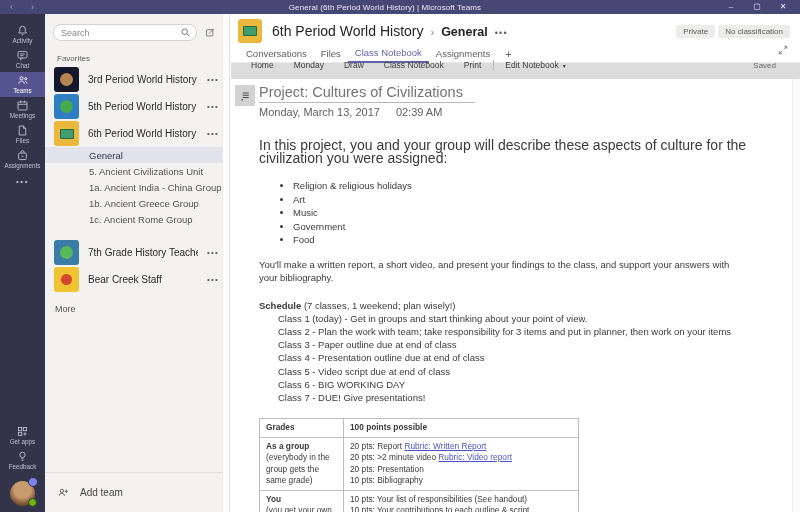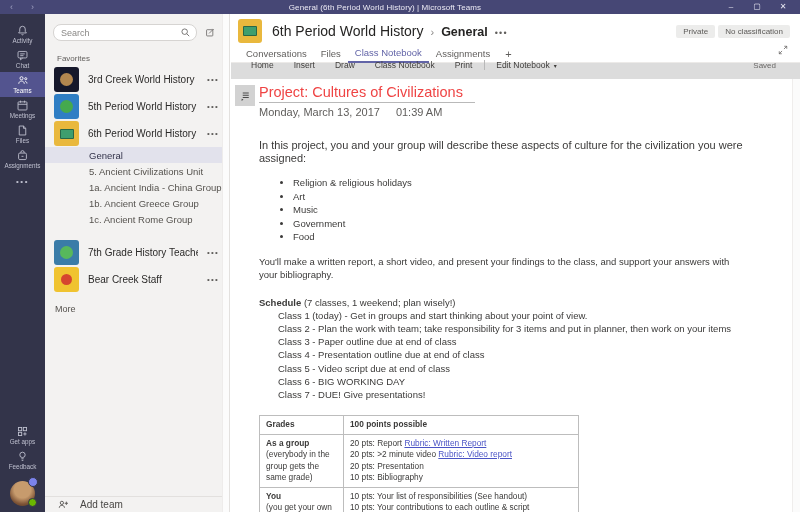--- a/index.html
+++ b/index.html
@@ -51,21 +51,21 @@
                align-items:center;justify-content:center;}
   .glyph-round{width:13px;height:13px;border-radius:50%;}
   .glyph-rect{width:14px;height:10px;border-radius:1px;border:1px solid rgba(0,0,0,.35);}
   .glyph-apple{width:11px;height:11px;border-radius:50%;}
   .team-name{flex:1;font-size:10px;color:#2b2a29;white-space:nowrap;overflow:hidden;}
   .team-options{color:#605e5c;font-size:8px;letter-spacing:1.2px;}
   .channel-row{height:16px;display:flex;align-items:center;padding-left:44px;font-size:9.5px;color:#55524e;}
   .channel-row.selected{background:#e2e2ec;color:#33334a;}
   .group-gap{height:12px;}
   .more-label{margin:11px 0 0 10px;font-size:9px;color:#55524e;}
-  .sidebar-bottom{position:absolute;left:0;right:7px;bottom:0;height:16px;border-top:1px solid #e2e0de;
+  .sidebar-bottom{position:absolute;left:0;right:7px;bottom:0;height:40px;border-top:1px solid #e2e0de;
                   display:flex;align-items:center;gap:10px;padding-left:12px;font-size:10px;color:#484644;}
 
   
   .main{position:absolute;left:231px;top:14px;right:0;bottom:0;background:#fff;
         display:flex;flex-direction:column;}
   .channel-header{height:34px;display:flex;align-items:center;gap:10px;padding:0 10px 0 7px;}
   .header-avatar{width:24px;height:24px;border-radius:3px;background:#e9b83d;display:flex;
                  align-items:center;justify-content:center;}
   .header-title{display:flex;align-items:baseline;gap:7px;}
   .team-title{font-size:14px;color:#252423;}
@@ -88,24 +88,24 @@
   .nb-edit{padding:0 9px;display:flex;align-items:center;gap:4px;}
   .nb-caret{font-size:6px;color:#3f3d3b;}
   .nb-saved{margin-left:auto;font-size:8px;color:#6a6866;padding-right:14px;}
 
   .content{flex:1;position:relative;overflow:hidden;background:#fff;}
   .content-scrollbar{position:absolute;right:0;top:0;bottom:0;width:8px;background:#fbfbfb;
                      border-left:1px solid #efedec;}
   .page-toggle{position:absolute;left:4px;top:6px;width:20px;height:21px;background:#d2d2d2;
                display:flex;align-items:center;justify-content:center;}
   .article{position:absolute;left:28px;top:4px;right:22px;color:#3b3a39;}
-  .page-title{font-size:14.5px;font-weight:400;color:#ef4444;margin:0;display:inline-block;
+  .page-title{font-size:14.5px;font-weight:400;color:#737373;margin:0;display:inline-block;
               border-bottom:1px solid #b9b9b9;padding:0 12px 2px 0;}
   .date-line{margin-top:3px;font-size:11px;color:#5f5d5b;display:flex;gap:16px;}
-  .intro{margin-top:21px;font-size:11px;line-height:13px;}
+  .intro{margin-top:21px;font-size:14px;line-height:13px;}
   .bullets{margin:7px 0 0 0;padding-left:34px;font-size:9.5px;line-height:13.5px;}
   .deliver{margin-top:11px;font-size:9.5px;line-height:13px;max-width:475px;}
   .schedule{margin-top:15px;font-size:9.5px;line-height:13.2px;}
   .schedule-head b{font-weight:bold;}
   .schedule-item{margin-left:19px;white-space:nowrap;}
   .grades-table{margin-top:14px;border-collapse:collapse;font-size:8.3px;line-height:11.5px;color:#3b3a39;}
   .grades-table td{border:1px solid #bdbdbd;vertical-align:top;padding:3px 6px;}
   .col-left{width:84px;}
   .cell-title{font-weight:bold;}
   .cell-line{white-space:nowrap;}
@@ -215,21 +215,21 @@
           <path d="M6.5 9.5l6.5-6.5M12 2.2l1.8 1.8"></path>
         </svg>
     </div>
 
     <div class="fav-label">Favorites</div>
 
     <div class="team-row">
       <div class="team-avatar" style="background-color: rgb(22, 24, 43);">
         <span class="glyph-round" style="background-color: rgb(179, 135, 79);"></span>
       </div>
-      <span class="team-name">3rd Creek World History</span>
+      <span class="team-name">3rd Period World History</span>
       <span class="team-options">•••</span>
     </div>
 
     <div class="team-row">
       <div class="team-avatar" style="background-color: rgb(47, 126, 196);">
         <span class="glyph-round" style="background-color: rgb(69, 169, 77);"></span>
       </div>
       <span class="team-name">5th Period World History</span>
       <span class="team-options">•••</span>
     </div>
@@ -316,21 +316,21 @@
       <span class="tab-plus">+</span>
       <span class="expand-btn">
         <svg width="10" height="10" viewBox="0 0 16 16" class="icon-svg">
             <path d="M10 2h4v4M14 2 9.5 6.5M6 14H2v-4M2 14l4.5-4.5"></path>
           </svg>
       </span>
     </div>
 
     <div class="nb-toolbar" style="background-color: rgb(220, 220, 220);">
       <span class="nb-item">Home</span>
-      <span class="nb-item">Insert</span>
+      <span class="nb-item">Monday</span>
       <span class="nb-item">Draw</span>
       <span class="nb-item">Class Notebook</span>
       <span class="nb-item">Print</span>
       <span class="nb-divider"></span>
       <span class="nb-edit">
         <span>Edit Notebook</span>
         <span class="nb-caret">▾</span>
       </span>
       <span class="nb-saved">Saved</span>
     </div>
@@ -340,21 +340,21 @@
         <svg width="12" height="12" viewBox="0 0 16 16" style="stroke:#4a4a4a;fill:none;stroke-width:1.4;">
             <path d="M5 4h8M5 7h8M5 10h8"></path>
             <path d="M3.5 11.5v3l2.5-1.7z" style="fill:#4a4a4a;stroke:none;"></path>
           </svg>
       </div>
 
       <div class="article">
         <h1 class="page-title">Project: Cultures of Civilizations</h1>
         <div class="date-line">
           <span>Monday, March 13, 2017</span>
-          <span>01:39 AM</span>
+          <span>02:39 AM</span>
         </div>
 
         <p class="intro">In this project, you and your group will describe these aspects of culture for the civilization you were assigned:</p>
 
         <ul class="bullets">
           <li>Religion &amp; religious holidays</li>
           <li>Art</li>
           <li>Music</li>
           <li>Government</li>
           <li>Food</li>

